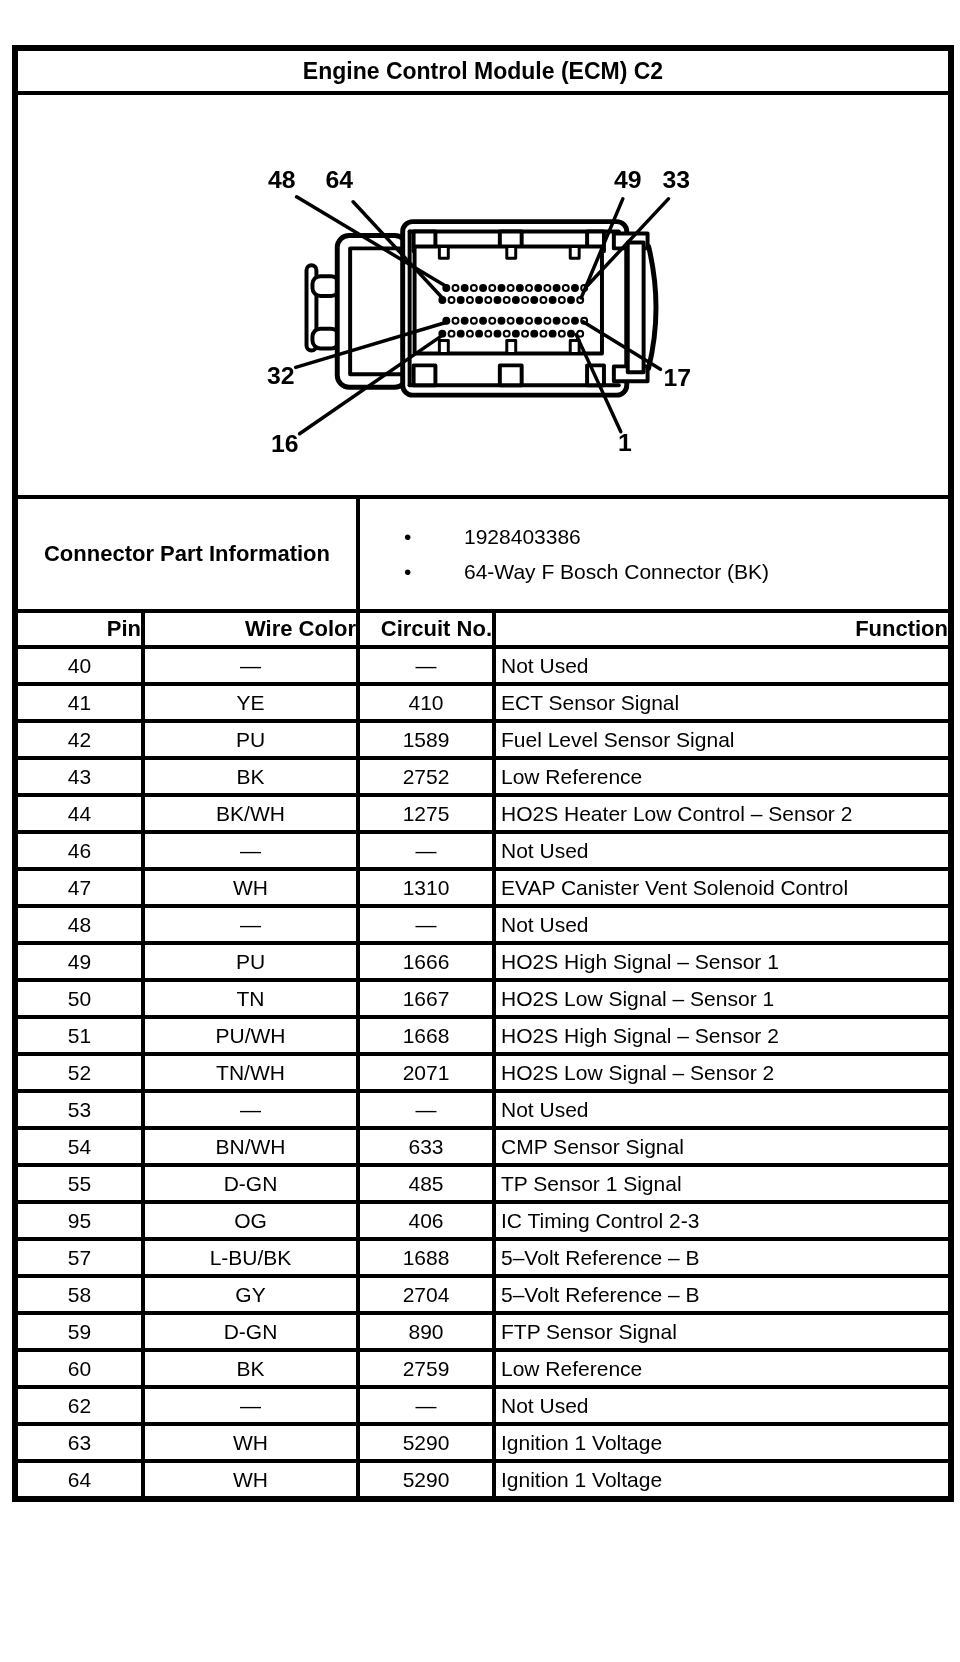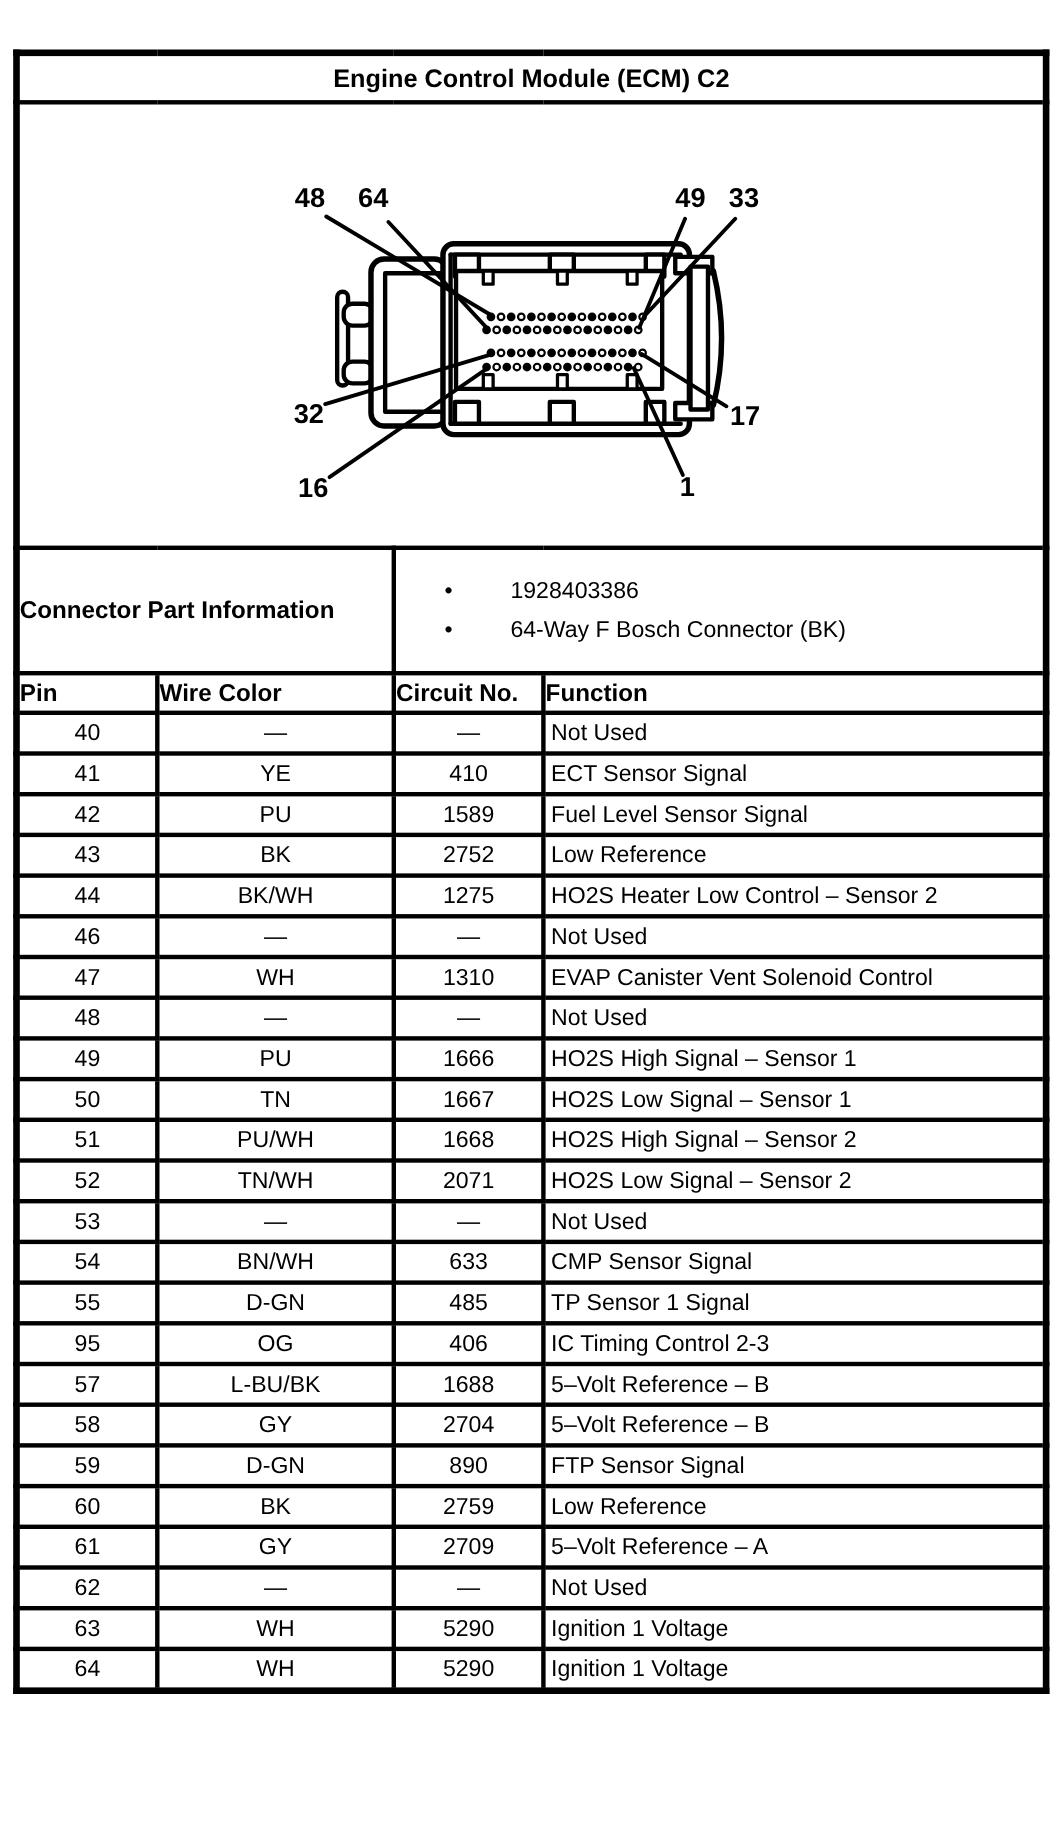--- a/index.html
+++ b/index.html
@@ -8,26 +8,26 @@
     position:absolute;left:12px;top:13px;width:936px;
     border-collapse:collapse;table-layout:fixed;
     background:#fff;
     margin-top:32px;
   }
   table.main,table.main td,table.main th{border:4px solid #000;}
   table.main{border-width:6px;}
   td,th{padding:0;overflow:hidden;}
   .title-cell{height:40px;text-align:center;font-weight:bold;font-size:23px;vertical-align:middle;}
   .diagram-cell{height:398px;vertical-align:top;}
-  .partinfo-label{height:110px;font-weight:bold;font-size:22px;vertical-align:middle;}
+  .partinfo-label{height:110px;text-align:center;font-weight:bold;font-size:22px;vertical-align:middle;}
   .partinfo-list{vertical-align:middle;}
   .bullets{display:flex;flex-direction:column;gap:11px;padding-left:44px;margin:0;}
   .bullet-line{display:flex;align-items:center;font-size:21px;}
   .bullet-dot{width:60px;font-size:21px;}
-  th.colhead{height:32px;font-size:22px;font-weight:bold;text-align:left;vertical-align:middle;}
+  th.colhead{height:32px;font-size:22px;font-weight:bold;text-align:right;vertical-align:middle;}
   td.c{height:33px;font-size:21px;text-align:center;vertical-align:middle;}
   td.f{height:33px;font-size:21px;text-align:left;vertical-align:middle;padding-left:5px;}
   svg text{font-family:"Liberation Sans",sans-serif;font-weight:bold;font-size:25px;}
 </style>
 </head>
 <body>
 
 <table class="main">
   <colgroup>
     <col style="width:128px">
@@ -337,26 +337,20 @@
     <td class="f">FTP Sensor Signal</td>
   </tr>
 
   <tr>
     <td class="c">60</td>
     <td class="c">BK</td>
     <td class="c">2759</td>
     <td class="f">Low Reference</td>
   </tr>
 
-  <tr>
-    <td class="c">61</td>
-    <td class="c">GY</td>
-    <td class="c">2709</td>
-    <td class="f">5–Volt Reference – A</td>
-  </tr>
 
   <tr>
     <td class="c">62</td>
     <td class="c">—</td>
     <td class="c">—</td>
     <td class="f">Not Used</td>
   </tr>
 
   <tr>
     <td class="c">63</td>

